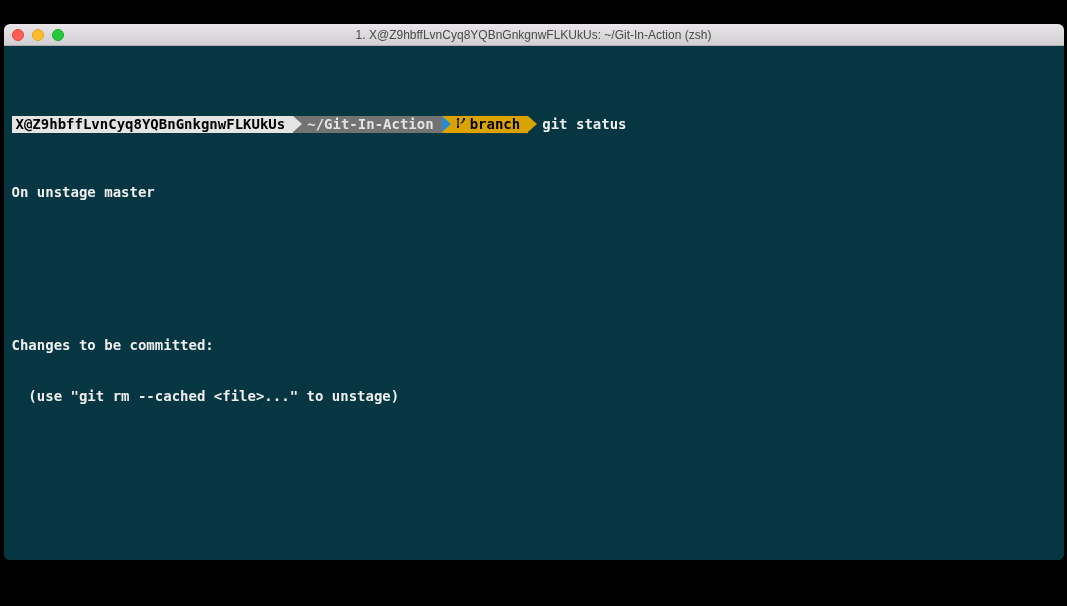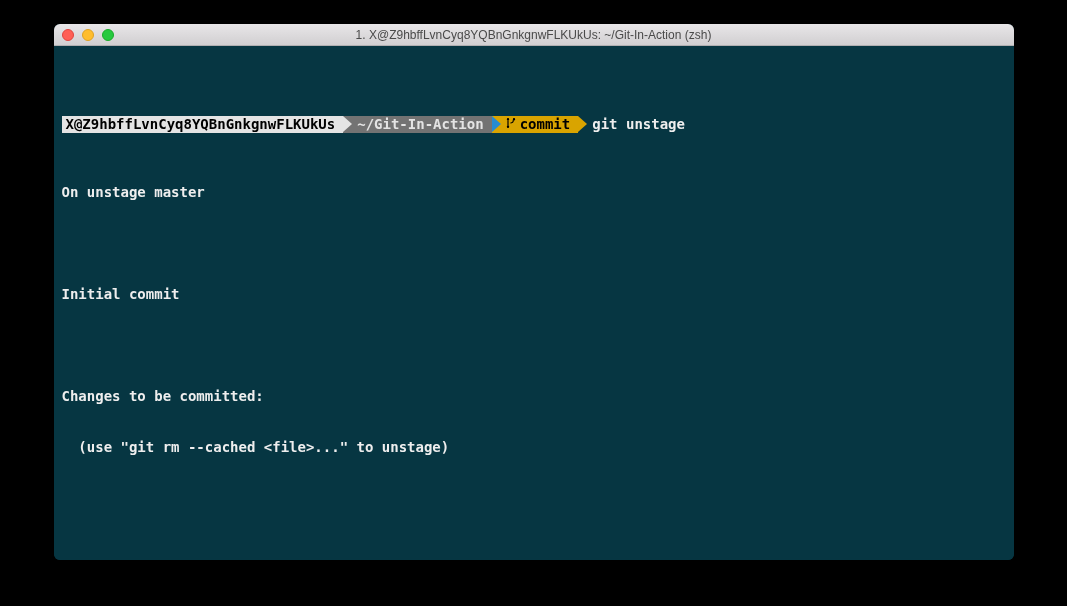--- a/index.html
+++ b/index.html
@@ -7,21 +7,21 @@
     background: #000;
     width: 1067px;
     height: 606px;
     font-family: "Menlo", "Monaco", "Consolas", monospace;
     display: flex;
     align-items: flex-start;
     justify-content: center;
     padding-top: 24px;
   }
   .window {
-    width: 960px;
+    width: 1060px;
     height: 536px;
     background: #063642;
     border-radius: 6px;
     box-shadow: 0 20px 60px rgba(0,0,0,0.6);
     overflow: hidden;
     display: flex;
     flex-direction: column;
   }
   .titlebar {
     height: 22px;
@@ -114,27 +114,26 @@
   </div>
 
   <div class="terminal">
 
     
     <div class="line">
       <span class="seg seg-userhost"><span class="txt">X@Z9hbffLvnCyq8YQBnGnkgnwFLKUkUs</span></span>
       <span class="seg seg-path"><span class="txt">~/Git-In-Action</span></span>
       <span class="seg seg-branch"><span class="txt"><span class="branch-icon"><svg width="10" height="12" viewBox="0 0 10 12">
                 <path fill="#000" d="M2 1a1.2 1.2 0 100 2.4A1.2 1.2 0 002 1zm0 7.6A1.2 1.2 0 102 11a1.2 1.2 0 000-2.4zM8 1a1.2 1.2 0 100 2.4A1.2 1.2 0 008 1zM2.6 3.2v5.2H1.4V3.2h1.2zm5.2 0v.6c0 2-1.4 2.6-3.4 2.8v-1c1.6-.2 2.2-.6 2.2-1.8v-.6h1.2z"></path>
-              </svg></span><span>commit</span></span></span>
-      <span class="cmd">git unstage</span>
+              </svg></span><span>branch</span></span></span>
+      <span class="cmd">git status</span>
     </div>
 
     <div class="out">On unstage master</div>
     <div class="blank"></div>
-    <div class="out">Initial commit</div>
     <div class="blank"></div>
     <div class="out">Changes to be committed:</div>
     <div class="out">  (use "git rm --cached &lt;file&gt;..." to unstage)</div>
     <div class="blank"></div>
     
     
     
     
     
     

